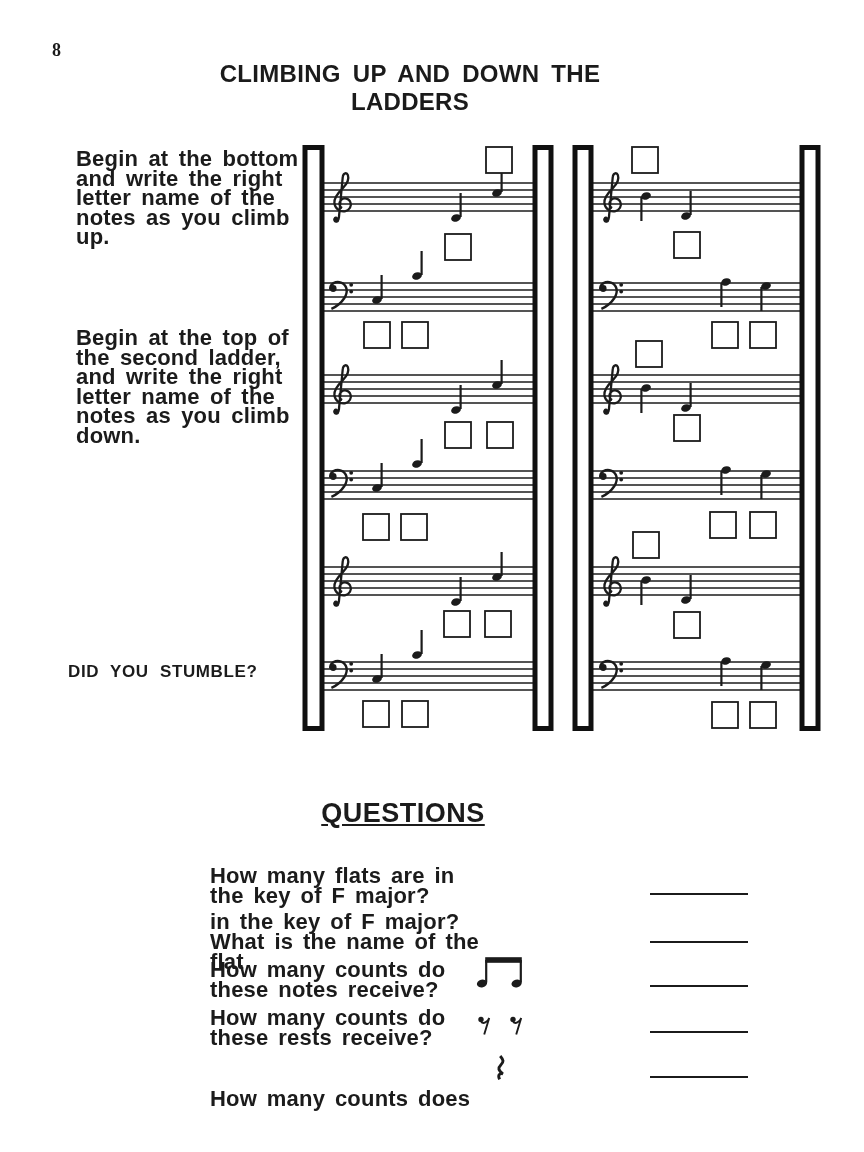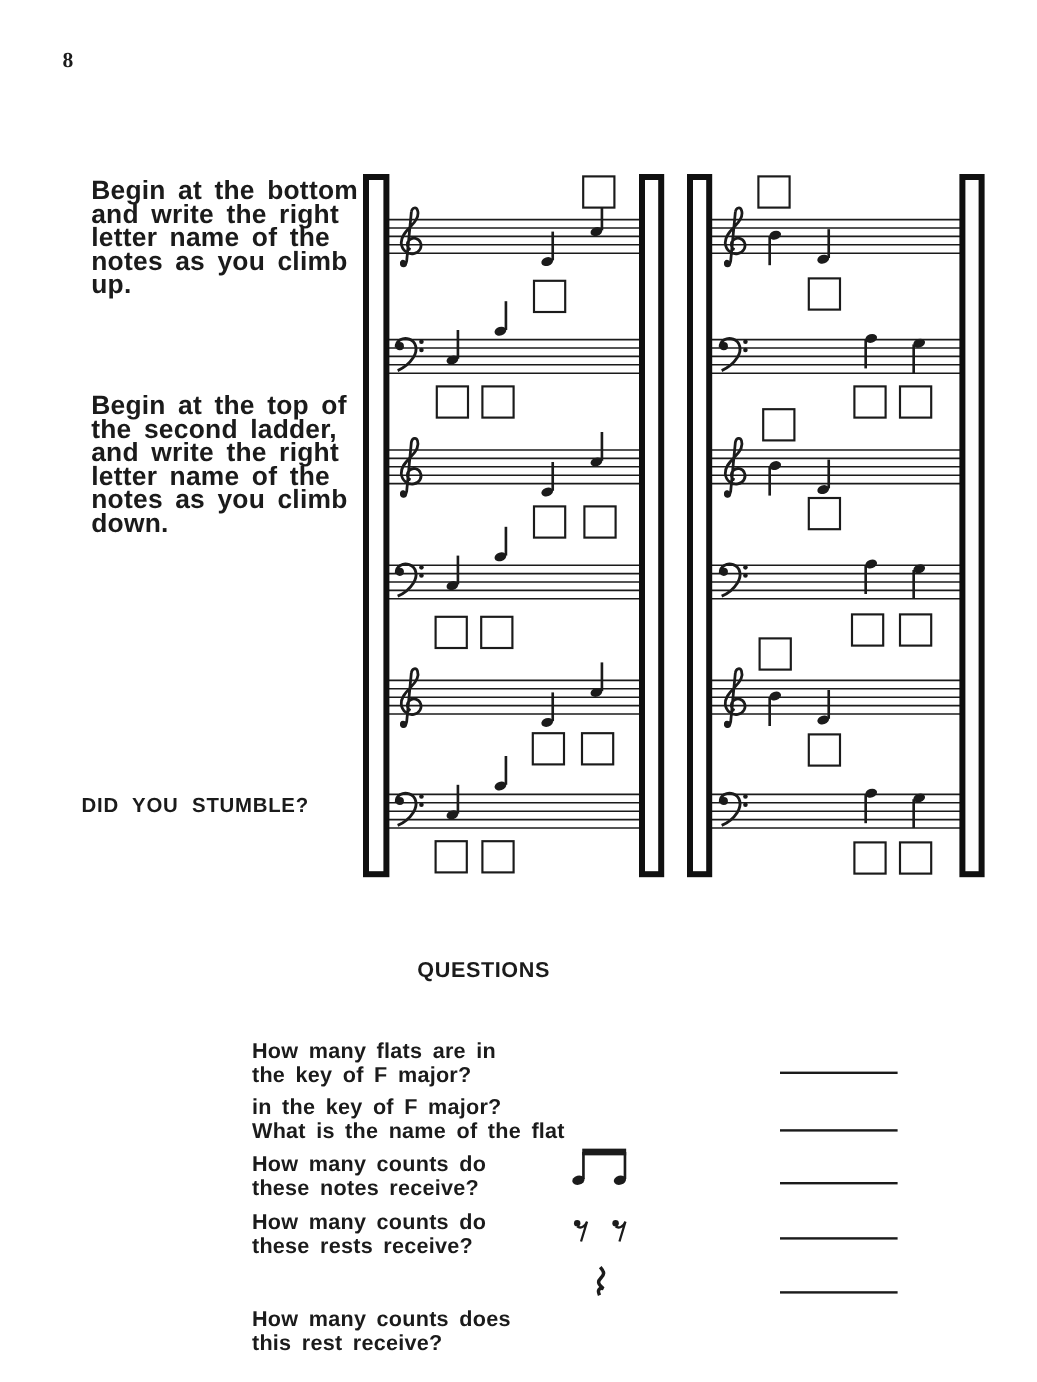--- a/index.html
+++ b/index.html
@@ -20,40 +20,41 @@
     font-size:22px; font-weight:700; line-height:19.5px;
     letter-spacing:0.2px; word-spacing:4px;
   }
   .stumble{
     position:absolute; left:68px; top:662px;
     font-size:17px; font-weight:600; letter-spacing:0.6px; word-spacing:6px;
   }
   .ladder{ position:absolute; overflow:visible; }
   .qhead{
     position:absolute; left:303px; top:798px; width:200px; text-align:center;
-    font-weight:700; font-size:18px; letter-spacing:0.5px;
+    font-weight:700; font-size:27px; letter-spacing:0.5px;text-decoration:underline;
   }
   .q{
     position:absolute; left:210px; width:270px;
-    font-size:18px; font-weight:600; line-height:20px;
+    font-size:22px; font-weight:600; line-height:20px;
     letter-spacing:0.2px; word-spacing:3.5px;
   }
   .q .b{ font-weight:700; }
   .blank{
     position:absolute; left:650px; width:98px; height:0;
     border-top:2px solid #1b1b1b;
   }
   .sym{ position:absolute; overflow:visible; }
 </style>
 </head>
 <body>
 
 <div class="page">
 
   <div class="pagenum">8</div>
+  <div class="title">CLIMBING UP AND DOWN THE LADDERS</div>
 
   <div class="instr" style="top:149px">
     <div>Begin at the bottom</div>
     <div>and write the right</div>
     <div>letter name of the</div>
     <div>notes as you climb up.</div>
   </div>
 
   <div class="instr" style="top:328px">
     <div>Begin at the top of</div>
@@ -329,21 +330,20 @@
   <div class="q" style="top:960px">
     <div>How many counts do</div>
     <div><span>these </span><span class="b">notes</span><span> receive?</span></div>
   </div>
   <div class="q" style="top:1008px">
     <div>How many counts do</div>
     <div><span>these </span><span class="b">rests</span><span> receive?</span></div>
   </div>
   <div class="q" style="top:1089px">
     <div>How many counts does</div>
-    <div><span>this </span><span class="b">rest</span><span> receive?</span></div>
   </div>
 
   <svg class="sym" style="left:474px;top:954px" width="56" height="36">
     <rect x="11.2" y="3.2" width="36.6" height="5.6" fill="#1b1b1b"></rect>
     <line x1="12.2" y1="6" x2="12.2" y2="28.5" stroke="#1b1b1b" stroke-width="2.2"></line>
     <line x1="46.8" y1="6" x2="46.8" y2="28.5" stroke="#1b1b1b" stroke-width="2.2"></line>
     <ellipse cx="8" cy="29.5" rx="5.2" ry="3.8" fill="#1b1b1b" transform="rotate(-15 8 29.5)"></ellipse>
     <ellipse cx="42.6" cy="29.5" rx="5.2" ry="3.8" fill="#1b1b1b" transform="rotate(-15 42.6 29.5)"></ellipse>
   </svg>
 

